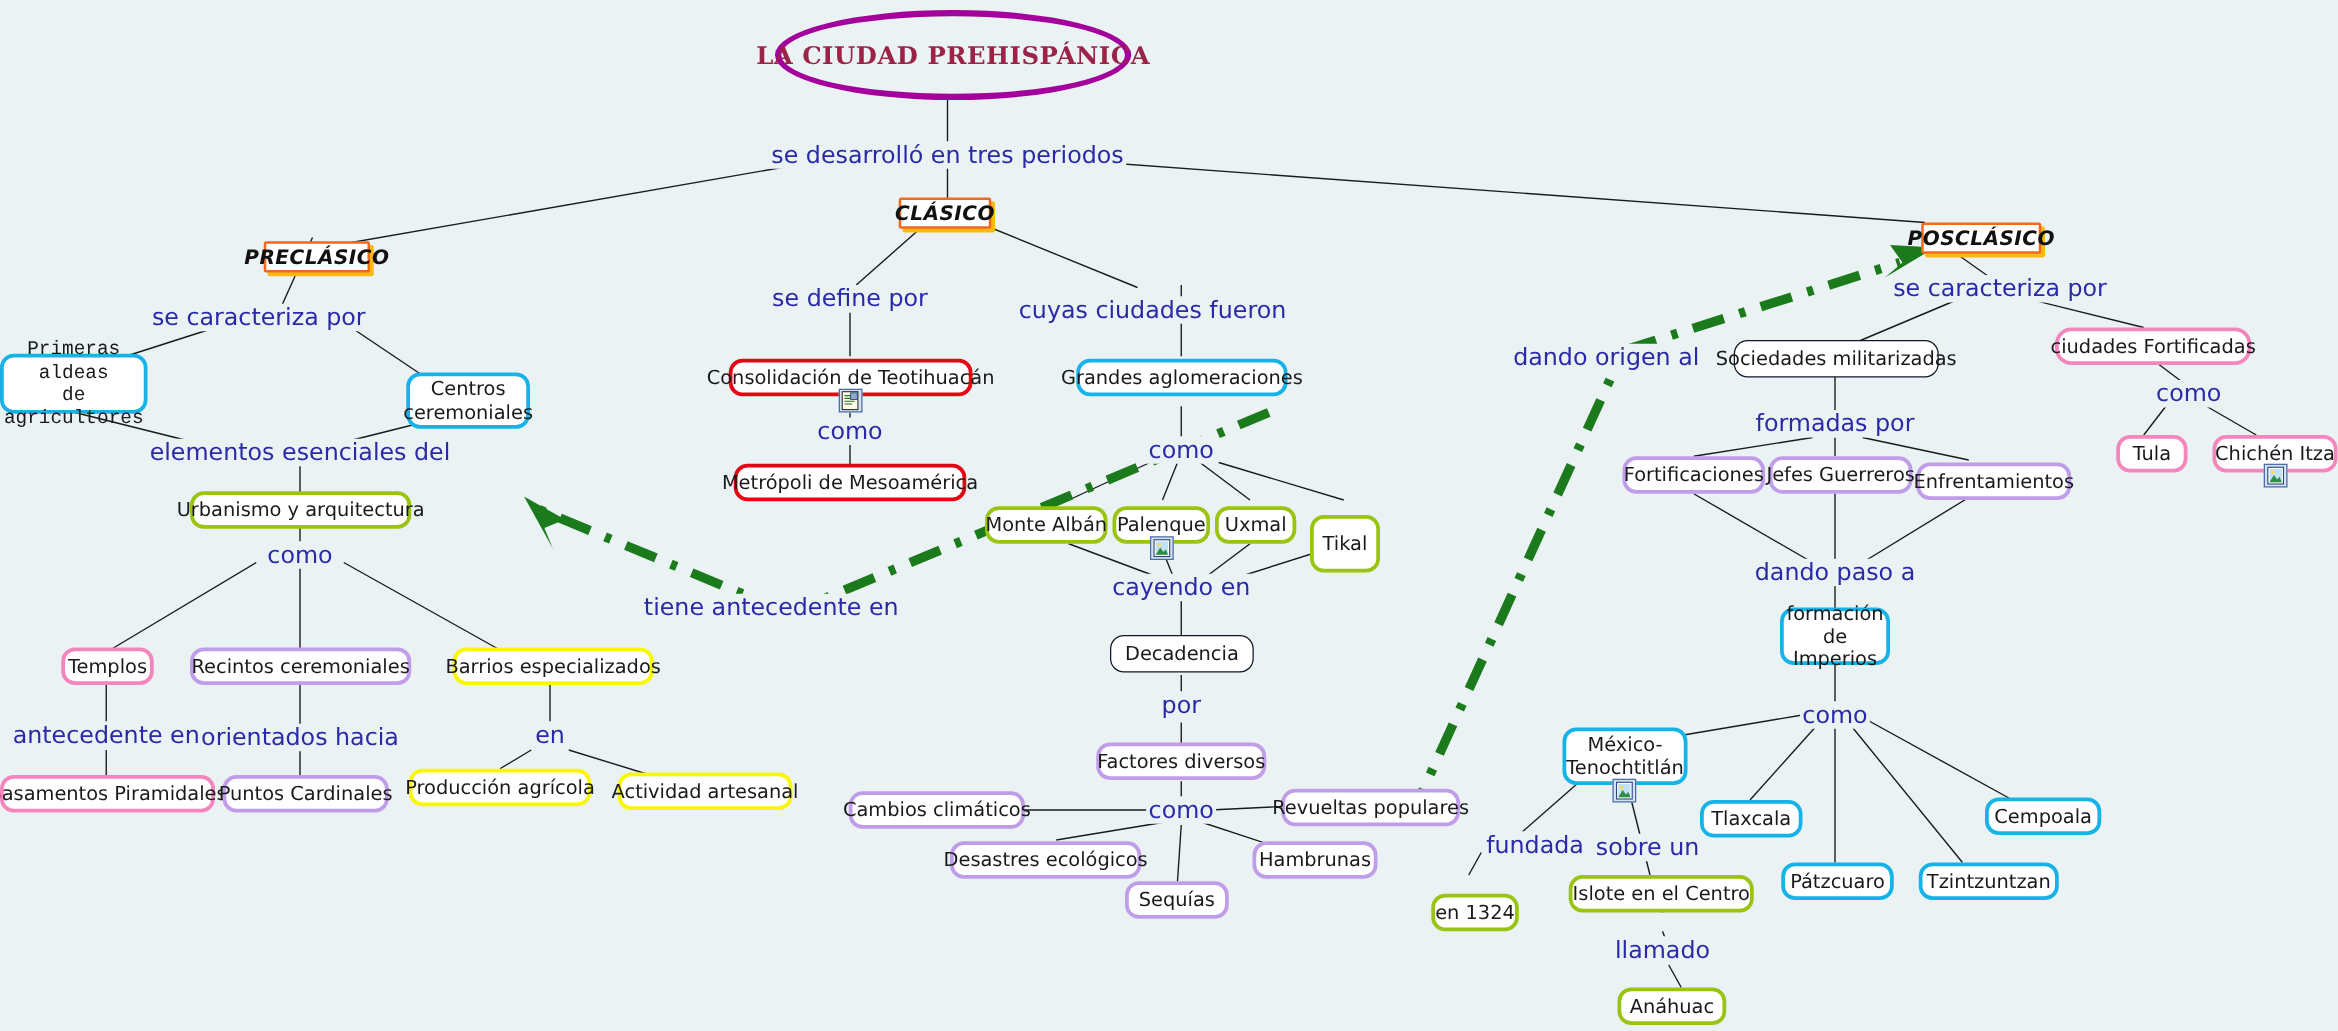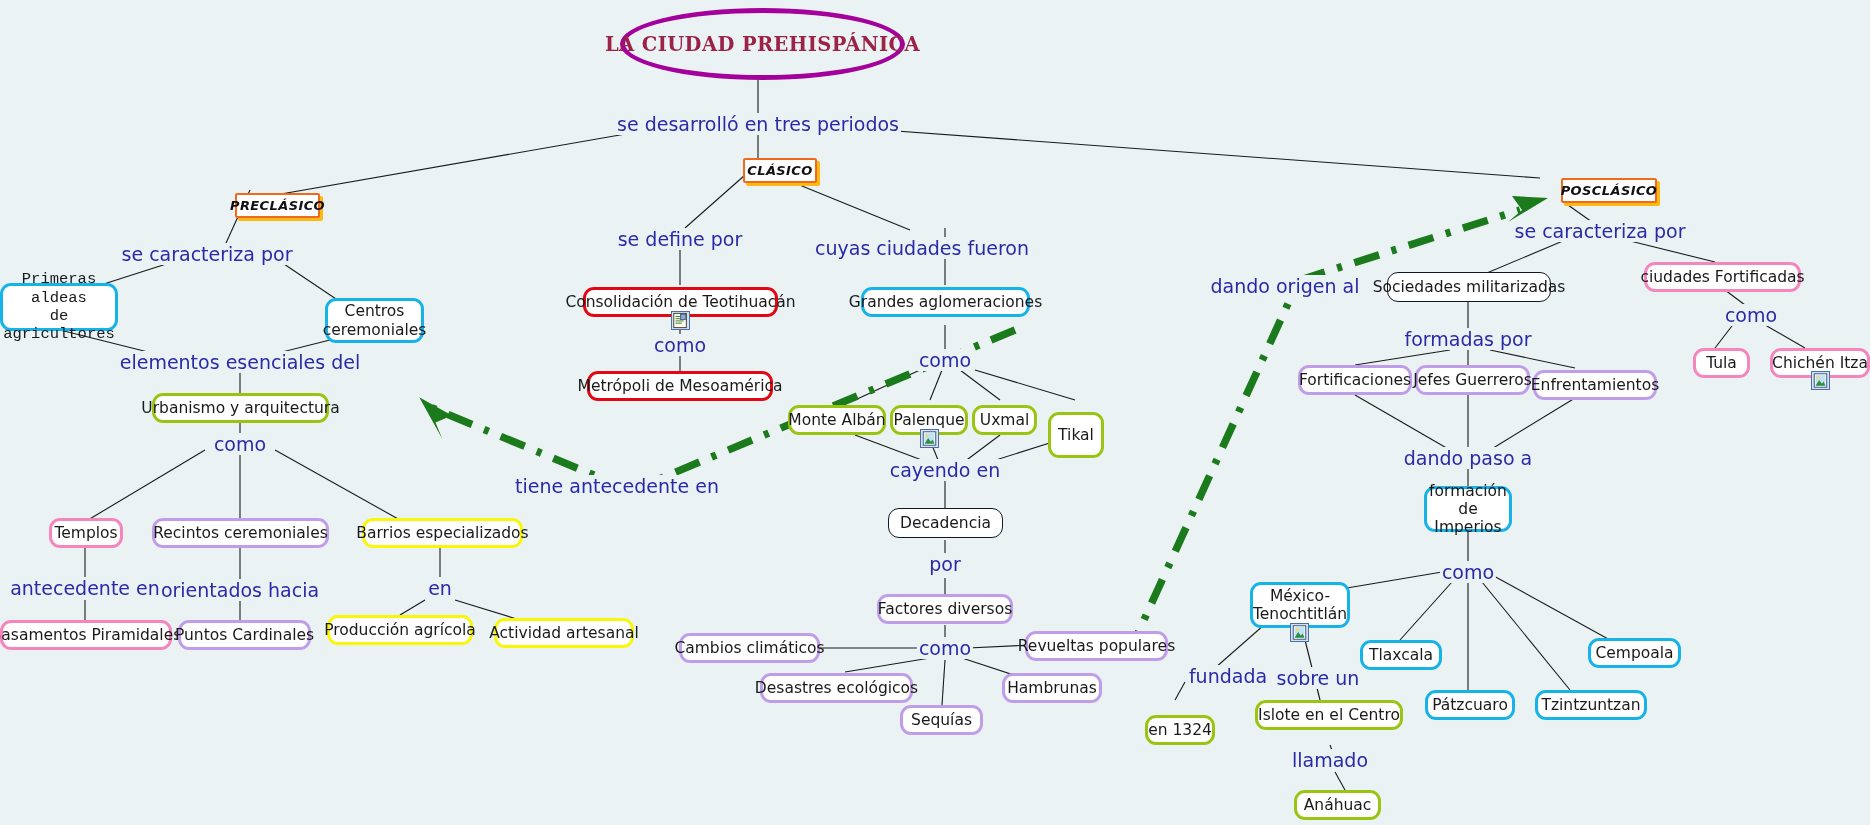--- a/index.html
+++ b/index.html
@@ -45,28 +45,27 @@
   .period{
     position:absolute;
     box-sizing:border-box;
     background:#ffffff;
     border:2px solid #f06a1e;
     border-radius:2px;
     box-shadow:3px 3px 0 0 #fcb813;
     font-family:"DejaVu Sans","Liberation Sans",sans-serif;
     font-style:italic;
     font-weight:bold;
-    font-size:13px;
+    font-size:16px;
     letter-spacing:.4px;
     color:#111;
     display:flex;align-items:center;justify-content:center;
     white-space:nowrap;
     padding:2px 9px;
     z-index:6;
-    margin-left:24px;
   }
 
   
   #root-ellipse{
     position:absolute;
     box-sizing:border-box;
     border:5px solid #a3009c;
     border-radius:50%;
     background:transparent;
     display:flex;align-items:center;justify-content:center;
@@ -280,21 +279,21 @@
   <div class="node b-violet" style="left:760px;top:673px;width:153px;height:30px;">Desastres ecológicos</div>
 
   <div class="node b-violet" style="left:900px;top:705px;width:83px;height:30px;">Sequías</div>
 
   <div class="node b-violet" style="left:1002px;top:673px;width:100px;height:30px;">Hambrunas</div>
 
   <div class="node b-violet" style="left:1025px;top:631px;width:143px;height:30px;">Revueltas populares</div>
 
   <div class="node b-purple" style="left:1387px;top:272px;width:164px;height:30px;">Sociedades militarizadas</div>
 
-  <div class="node b-pink" style="left:1644px;top:262px;width:157px;height:30px;">ciudades Fortificadas</div>
+  <div class="node b-pink" style="left:1644px;top:262px;width:157px;height:30px;border-radius:13px;">ciudades Fortificadas</div>
 
   <div class="node b-pink" style="left:1693px;top:348px;width:57px;height:30px;">Tula</div>
 
   <div class="node b-pink" style="left:1770px;top:348px;width:100px;height:30px;">Chichén Itza</div>
 
   <div class="node b-violet" style="left:1298px;top:365px;width:114px;height:30px;">Fortificaciones</div>
 
   <div class="node b-violet" style="left:1415px;top:365px;width:115px;height:30px;">Jefes Guerreros</div>
 
   <div class="node b-violet" style="left:1533px;top:370px;width:124px;height:30px;">Enfrentamientos</div>

